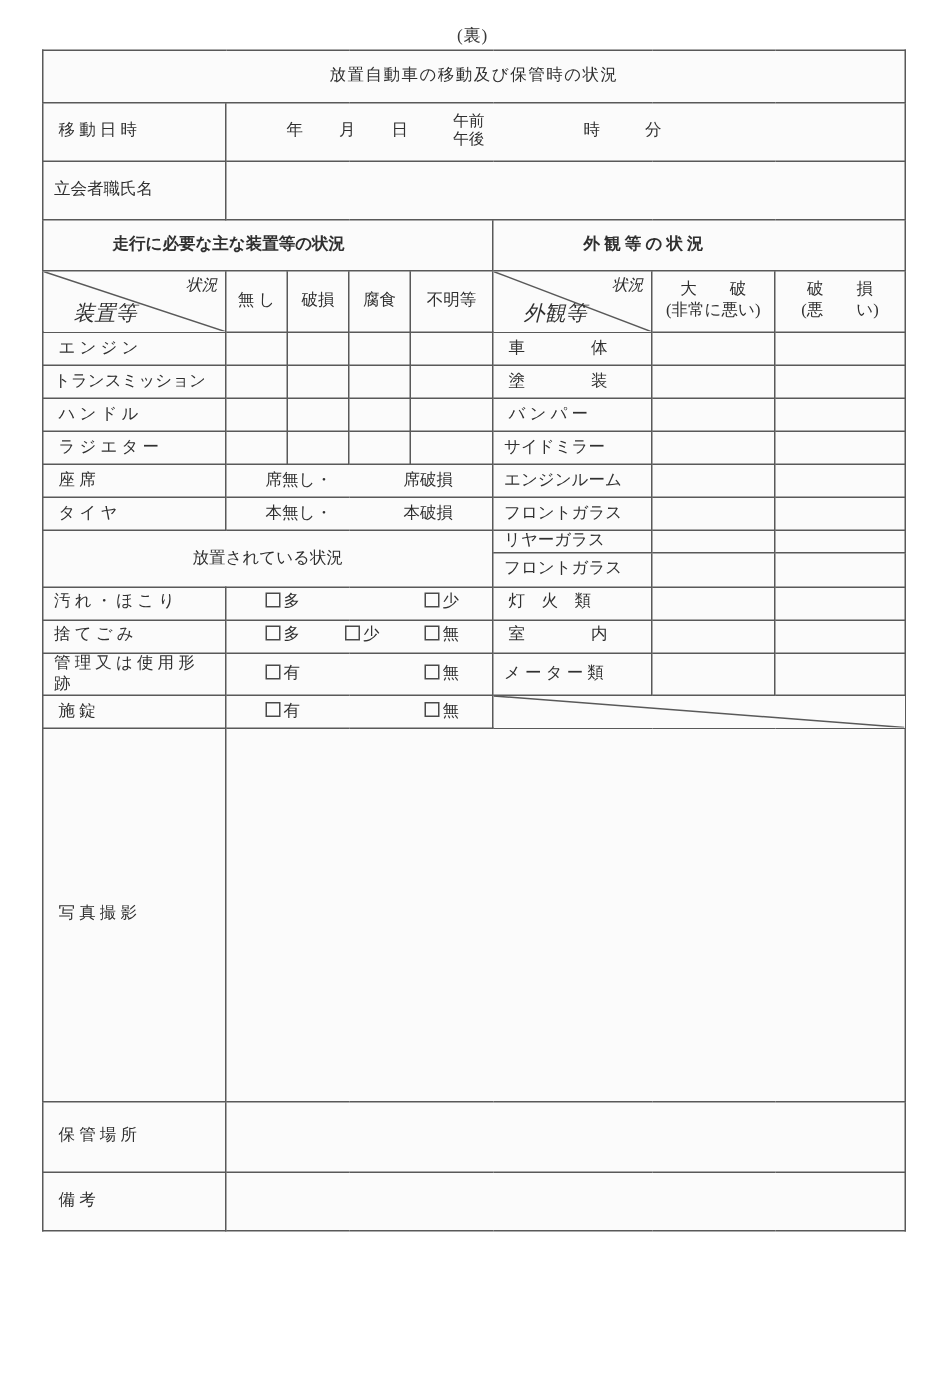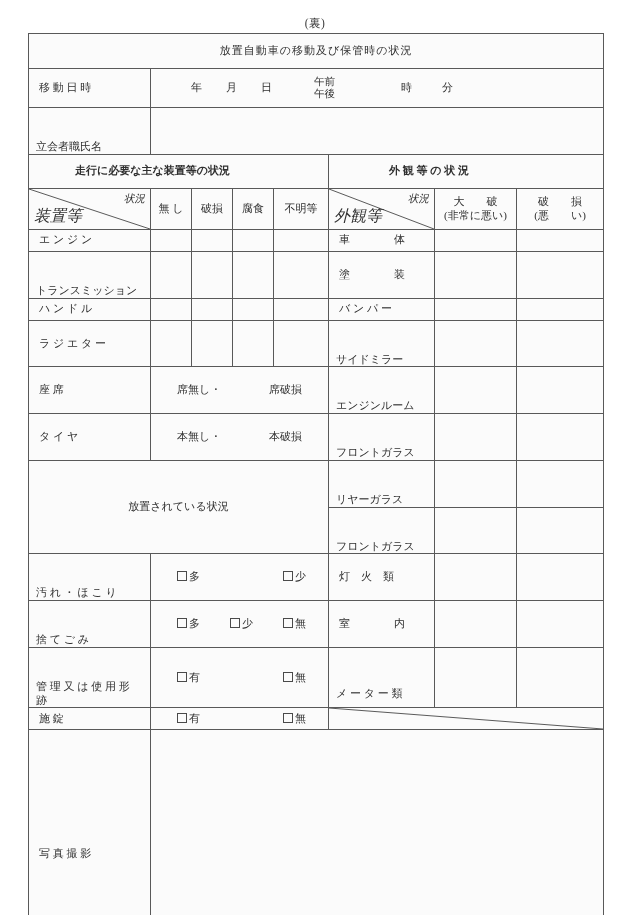--- a/index.html
+++ b/index.html
@@ -53,21 +53,21 @@
     background: #fbfbfb;
   }
   
   .spread {
     display: flex;
     justify-content: space-between;
     width: 100%;
     padding: 0 6px;
     box-sizing: border-box;
   }
-  .spread.tight { padding: 0 3px; margin-top: 32px; }
+  .spread.tight { padding: 0 3px; }
   .center { text-align: center; }
   .t-title {
     text-align: center;
     font-size: 12px;
     letter-spacing: 1px;
   }
   .sec-head {
     text-align: center;
     font-size: 11.5px;
     font-weight: bold;
@@ -90,23 +90,23 @@
     display: block;
   }
   .diag .tr {
     position: absolute;
     right: 5px;
     top: 3px;
     font-size: 10.5px;
   }
   .diag .bl {
     position: absolute;
-    left: 5px;
+    left: 20px;
     bottom: 3px;
-    font-size: 16px;
+    font-size: 14px;
   }
   
   .strike {
     position: relative;
     padding: 0 !important;
   }
   .strike svg {
     position: absolute;
     left: 0; top: 0;
     width: 100%;
@@ -149,21 +149,21 @@
     gap: 12px;
   }
   .dt-row {
     display: flex;
     align-items: center;
     width: 100%;
     font-size: 11px;
   }
   .dt-ymd { display: flex; gap: 24px; margin-left: 36px; }
   .dt-ampm {
-    margin-left: 42px;
+    margin-left: 30px;
     line-height: 1.18;
     text-align: left;
     font-size: 10.5px;
   }
   .dt-hm { display: flex; gap: 30px; margin-left: 66px; }
   .hdr2 { text-align: center; font-size: 10.5px; line-height: 1.2; }
   .blank { }
 </style>
 </head>
 <body>

